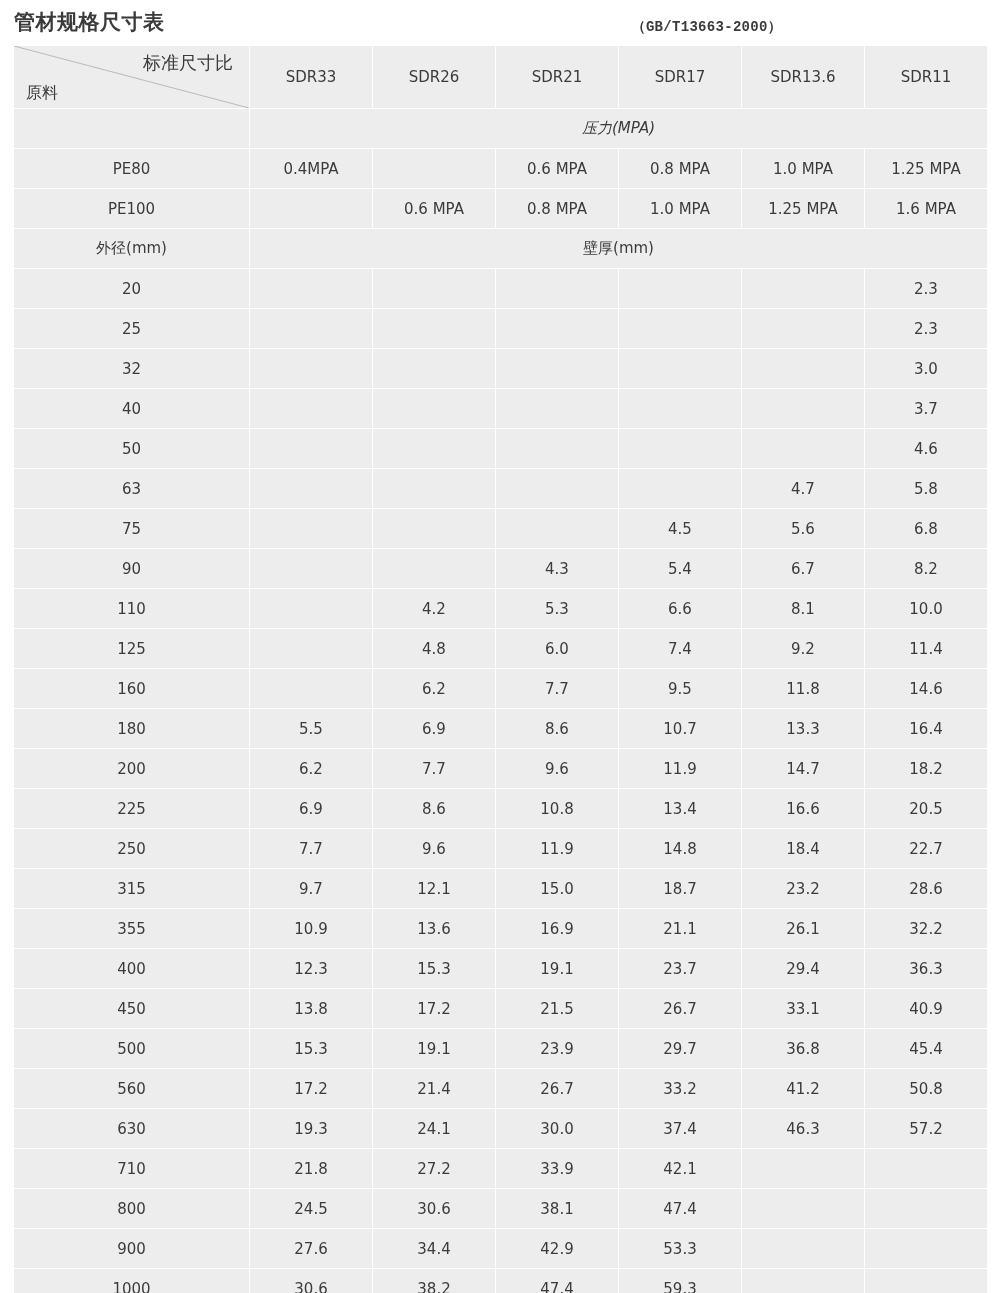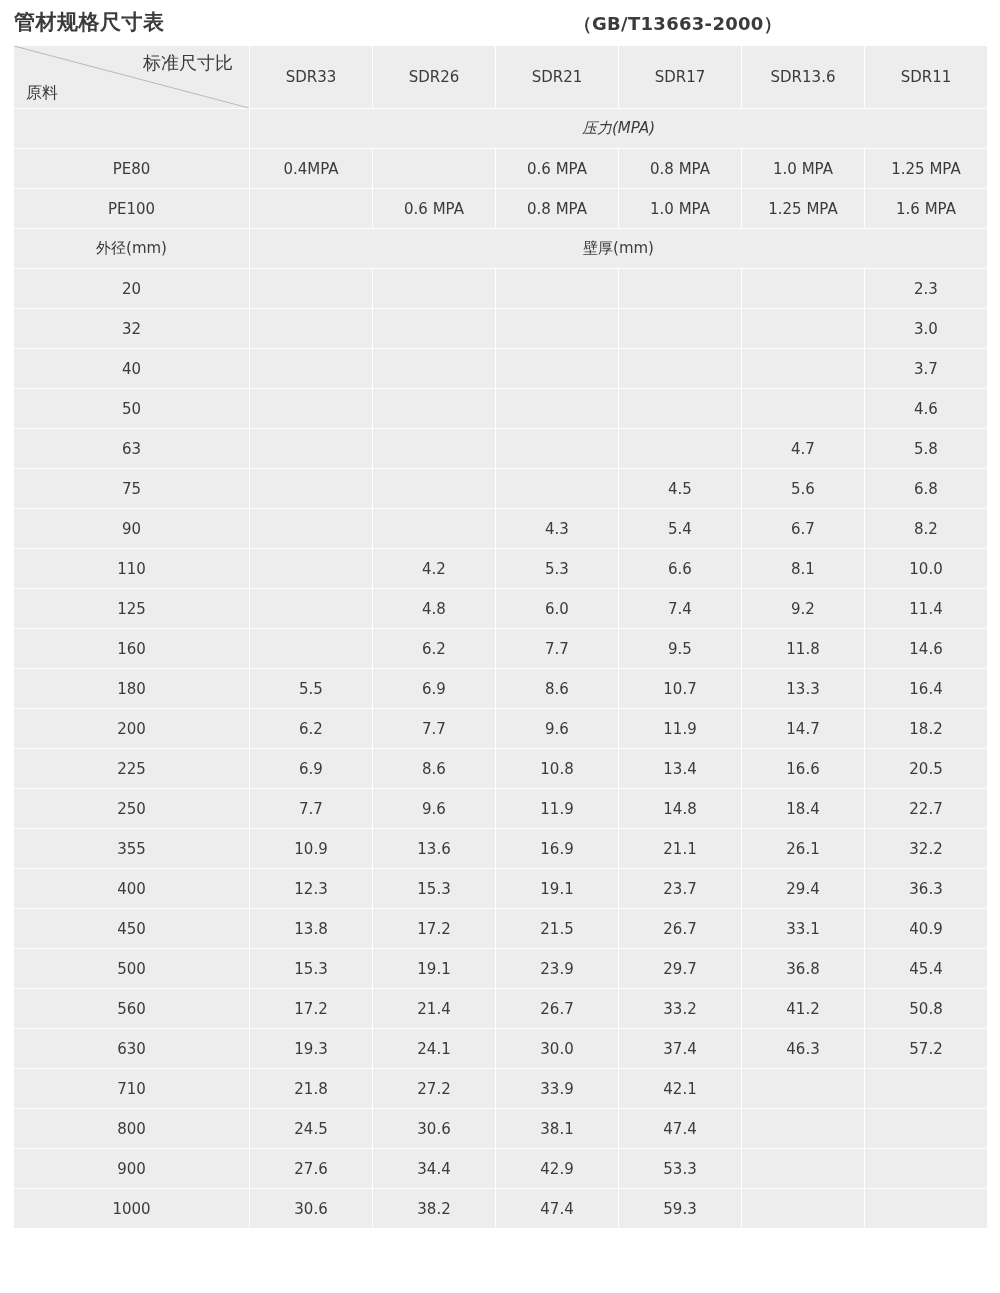--- a/index.html
+++ b/index.html
@@ -27,24 +27,25 @@
     padding: 8px 14px 9px 14px;
     box-sizing: border-box;
   }
   .doc-title {
     font-size: 21px;
     font-weight: bold;
     color: #3b3b3b;
     letter-spacing: 0.5px;
   }
   .doc-standard {
-    font-size: 18px;
+    font-size: 14px;
     font-weight: bold;
     color: #3b3b3b;
     letter-spacing: 0.3px;
+    font-family: Liberation Mono, monospace;
   }
   table.spec {
     border-collapse: collapse;
     width: 974px;
     margin: 0 13px;
     table-layout: fixed;
   }
   table.spec td, table.spec th {
     border: 1px solid #ffffff;
     text-align: center;
@@ -163,20 +164,29 @@
         </tr>
         <tr class="data-row row-even">
           <td>20</td>
           <td></td>
           <td></td>
           <td></td>
           <td></td>
           <td></td>
           <td>2.3</td>
         </tr>
+        <tr class="data-row row-odd">
+          <td>25</td>
+          <td></td>
+          <td></td>
+          <td></td>
+          <td></td>
+          <td></td>
+          <td>2.3</td>
+        </tr>
         <tr class="data-row row-even">
           <td>32</td>
           <td></td>
           <td></td>
           <td></td>
           <td></td>
           <td></td>
           <td>3.0</td>
         </tr>
         <tr class="data-row row-odd">
@@ -280,20 +290,29 @@
         </tr>
         <tr class="data-row row-even">
           <td>250</td>
           <td>7.7</td>
           <td>9.6</td>
           <td>11.9</td>
           <td>14.8</td>
           <td>18.4</td>
           <td>22.7</td>
         </tr>
+        <tr class="data-row row-odd">
+          <td>315</td>
+          <td>9.7</td>
+          <td>12.1</td>
+          <td>15.0</td>
+          <td>18.7</td>
+          <td>23.2</td>
+          <td>28.6</td>
+        </tr>
         <tr class="data-row row-even">
           <td>355</td>
           <td>10.9</td>
           <td>13.6</td>
           <td>16.9</td>
           <td>21.1</td>
           <td>26.1</td>
           <td>32.2</td>
         </tr>
         <tr class="data-row row-odd">

